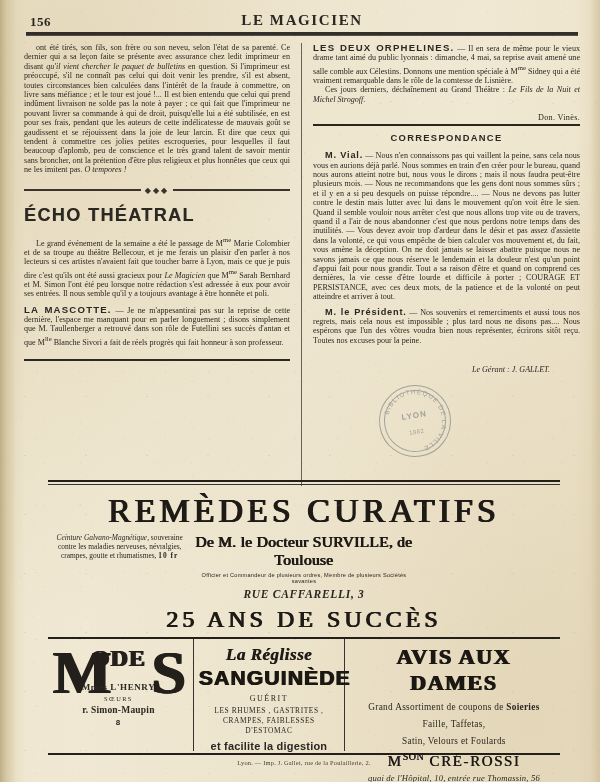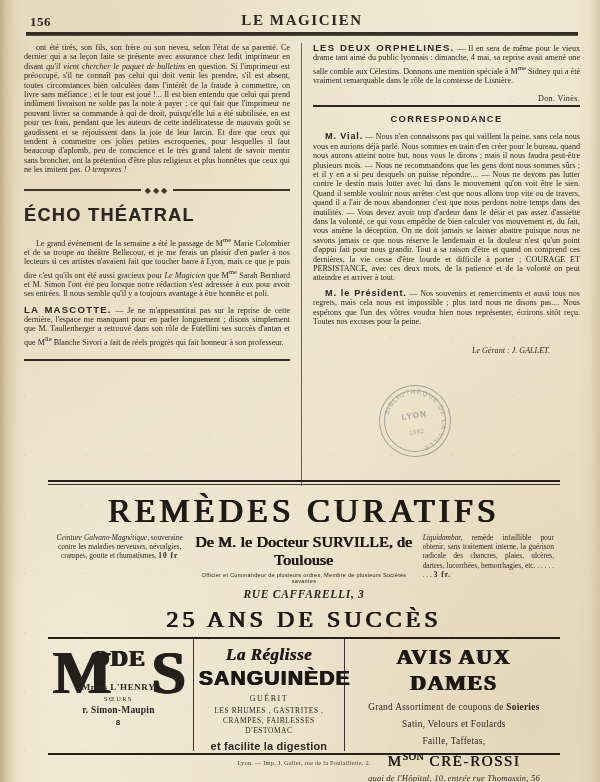--- a/index.html
+++ b/index.html
@@ -200,20 +200,21 @@
 
         <p class="noind"><span class="lead">LA  MASCOTTE.</span><span> — Je ne m'appesantirai pas sur la reprise de cette dernière, l'espace me manquant pour en parler longuement ; disons simplement que M. Taullenberger a retrouvé dans son rôle de Futellini ses succès d'antan et que M</span><sup>lle</sup><span> Blanche Sivori a fait de réels progrès qui fait honneur à son professeur.</span></p>
 
         <div class="rule-col"></div>
       </div>
 
       <div class="col col-r">
 
         <p class="noind"><span class="lead">LES  DEUX  ORPHELINES.</span><span> — Il en sera de même pour le vieux drame tant aimé du public lyonnais : dimanche, 4 mai, sa reprise avait amené une salle comble aux Célestins. Donnons une mention spéciale à M</span><sup>me</sup><span> Sidney qui a été vraiment remarquable dans le rôle de la comtesse de Lisnière.</span></p>
 
+        <p><span>Ces jours derniers, déchaînement au Grand Théâtre : </span><span class="it">Le Fils de la Nuit et Michel Strogoff</span><span>.</span></p>
 
         <div class="sig">Don.  Vinès.</div>
 
         <div class="rule-mid"></div>
         <div class="corr-head">CORRESPONDANCE</div>
 
         <p><span class="lead-sm">M. Vial.</span><span> — Nous n'en connaissons pas qui vaillent la peine, sans cela nous vous en aurions déjà parlé. Nous sommes en train d'en créer pour le bureau, quand nous aurons atteint notre but, nous vous le dirons ; mais il nous faudra peut-être plusieurs mois. — Nous ne recommandons que les gens dont nous sommes sûrs ; et il y en a si peu desquels on puisse répondre.... — Nous ne devons pas lutter contre le destin mais lutter avec lui dans le mouvement qu'on voit être le sien. Quand il semble vouloir nous arrêter c'est que nous allons trop vite ou de travers, quand il a l'air de nous abandonner c'est que nous perdons notre temps dans des inutilités. — Vous devez avoir trop d'ardeur dans le désir et pas assez d'assiette dans la volonté, ce qui vous empêche de bien calculer vos mouvement et, du fait, vous amène la déception. On ne doit jamais se laisser abattre puisque nous ne savons jamais ce que nous réserve le lendemain et la douleur n'est qu'un point d'appui fait pour nous grandir. Tout a sa raison d'être et quand on comprend ces dernières, la vie cesse d'être lourde et difficile à porter ; COURAGE ET PERSISTANCE, avec ces deux mots,  de la patience et de la volonté on peut atteindre et arriver à tout.</span></p>
 
         <div class="sp"></div>
 
@@ -246,23 +247,20 @@
 
       <div class="ad-top">
         <div class="ad-c1">
           <p><span class="it">Ceinture Galvano-Magnétique,</span><span> souveraine contre les maladies nerveuses, névralgies, crampes, goutte et rhumatismes, </span><span class="price">10 fr</span></p>
         </div>
         <div class="ad-c2">
           <div class="doc-line">De M. le Docteur SURVILLE, de Toulouse</div>
           <div class="doc-sub">Officier et Commandeur de plusieurs ordres, Membre de plusieurs Sociétés savantes</div>
           <div class="rue">RUE CAFFARELLI, 3</div>
         </div>
-        <div class="ad-c3">
-          <p><span class="it">Liquidambar,</span><span> remède infaillible pour obtenir, sans traitement interne, la guérison radicale des chancres, plaies, ulcères, dartres, lucorrhées, hemorrhagies, etc. . . . . . . . . </span><span class="price">3 fr.</span></p>
-        </div>
       </div>
 
       <div class="ans">25 ANS DE SUCCÈS</div>
       <div class="ad-rule-mid"></div>
 
       <div class="panels">
 
         <div class="pnl p1">
           <div class="modes">
             <div class="big-m">M</div>
@@ -281,22 +279,22 @@
           <div class="regl">La Réglisse</div>
           <div class="sang">SANGUINÈDE</div>
           <div class="guerit">GUÉRIT</div>
           <div class="maux">LES RHUMES , GASTRITES , CRAMPES, FAIBLESSES D'ESTOMAC</div>
           <div class="digest">et facilite la digestion</div>
         </div>
 
         <div class="pnl p3">
           <div class="avis">AVIS AUX DAMES</div>
           <div class="assort"><span>Grand Assortiment de coupons de </span><b>Soieries</b></div>
+          <div class="assort">Faille, Taffetas,</div>
           <div class="assort">Satin, Velours et Foulards</div>
-          <div class="assort">Faille, Taffetas,</div>
           <div class="maison"><span>M</span><sup>SON</sup> <span>CRÉ-ROSSI</span></div>
           <div class="quai">quai de l'Hôpital, 10, entrée rue Thomassin, 56</div>
         </div>
       </div>
 
       <div class="ad-rule-bot"></div>
       <div class="imprint">Lyon. — Imp. J. Gallet, rue de la Poulaillerie, 2.</div>
     </div>
   </div>
 

